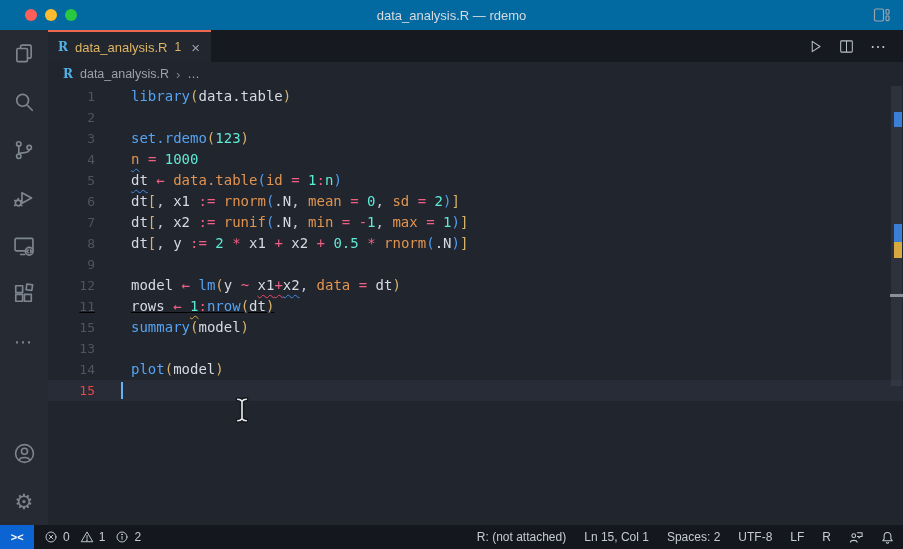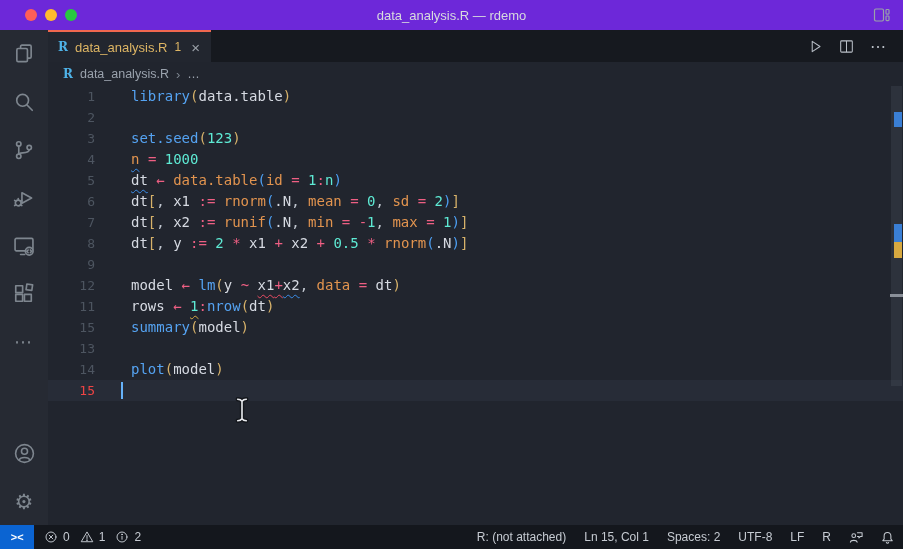--- a/index.html
+++ b/index.html
@@ -1,20 +1,20 @@
 <!DOCTYPE html>
 <html><head>
 <meta charset="utf-8">
 <style>
   html,body{margin:0;padding:0;background:#101216;}
   .window{width:903px;height:549px;position:relative;overflow:hidden;background:#21252e;
     font-family:"Liberation Sans",sans-serif;-webkit-font-smoothing:antialiased;}
 
   
-  .titlebar{height:30px;background:#6d28d9;position:relative;display:flex;align-items:center;padding-left:15px;}
+  .titlebar{height:30px;background:#0369a1;position:relative;display:flex;align-items:center;padding-left:15px;}
   .lights{display:flex;gap:8px;padding-left:10px;z-index:2;}
   .light{width:12px;height:12px;border-radius:50%;}
   .title-text{position:absolute;left:0;right:0;text-align:center;font-size:13px;color:#d7dade;}
   .layout-btn{position:absolute;right:13px;top:7px;color:#9aa1aa;}
 
   
   .main{display:flex;height:495px;}
   .activitybar{width:48px;background:#262a33;display:flex;flex-direction:column;align-items:center;flex:none;}
   .ab-item{width:48px;height:48px;display:flex;align-items:center;justify-content:center;color:#7e868f;}
   .ab-item.gear{font-size:21px;line-height:1;}
@@ -195,21 +195,21 @@
             <div class="line" style="top: 0px;">
               <span class="ln">1</span>
               <span class="code"><span class="tk-fn">library</span><span class="tk-b1">(</span><span class="tk-tx">data.table</span><span class="tk-b1">)</span></span>
             </div>
             <div class="line" style="top: 21px;">
               <span class="ln">2</span>
               <span class="code"></span>
             </div>
             <div class="line" style="top: 42px;">
               <span class="ln">3</span>
-              <span class="code"><span class="tk-fn">set.seed</span><span class="tk-b1">(</span><span class="tk-num">123</span><span class="tk-b1">)</span></span>
+              <span class="code"><span class="tk-fn">set.rdemo</span><span class="tk-b1">(</span><span class="tk-num">123</span><span class="tk-b1">)</span></span>
             </div>
             <div class="line" style="top: 63px;">
               <span class="ln">4</span>
               <span class="code"><span class="tk-orange sq-blue">n</span><span class="tk-tx"> </span><span class="tk-op">=</span><span class="tk-tx"> </span><span class="tk-num">1000</span></span>
             </div>
             <div class="line" style="top: 84px;">
               <span class="ln">5</span>
               <span class="code"><span class="tk-tx sq-blue">dt</span><span class="tk-tx"> </span><span class="tk-op">←</span><span class="tk-tx"> </span><span class="tk-orange">data.table</span><span class="tk-b2">(</span><span class="tk-orange">id</span><span class="tk-tx"> </span><span class="tk-op">=</span><span class="tk-tx"> </span><span class="tk-num">1</span><span class="tk-op">:</span><span class="tk-num">n</span><span class="tk-b2">)</span></span>
             </div>
             <div class="line" style="top: 105px;">
@@ -225,21 +225,21 @@
               <span class="code"><span class="tk-tx">dt</span><span class="tk-b1">[</span><span class="tk-pu">, </span><span class="tk-tx">y</span><span class="tk-tx"> </span><span class="tk-op">:=</span><span class="tk-tx"> </span><span class="tk-num">2</span><span class="tk-tx"> </span><span class="tk-op">*</span><span class="tk-tx"> </span><span class="tk-tx">x1</span><span class="tk-tx"> </span><span class="tk-op">+</span><span class="tk-tx"> </span><span class="tk-tx">x2</span><span class="tk-tx"> </span><span class="tk-op">+</span><span class="tk-tx"> </span><span class="tk-num">0.5</span><span class="tk-tx"> </span><span class="tk-op">*</span><span class="tk-tx"> </span><span class="tk-orange">rnorm</span><span class="tk-b2">(</span><span class="tk-tx">.N</span><span class="tk-b2">)</span><span class="tk-b1">]</span></span>
             </div>
             <div class="line" style="top: 168px;">
               <span class="ln">9</span>
               <span class="code"></span>
             </div>
             <div class="line" style="top: 189px;">
               <span class="ln">12</span>
               <span class="code"><span class="tk-tx">model</span><span class="tk-tx"> </span><span class="tk-op">←</span><span class="tk-tx"> </span><span class="tk-fn">lm</span><span class="tk-b1">(</span><span class="tk-tx">y</span><span class="tk-tx"> </span><span class="tk-op">~</span><span class="tk-tx"> </span><span class="tk-tx sq-red">x1</span><span class="tk-op sq-red">+</span><span class="tk-tx sq-blue">x2</span><span class="tk-pu">, </span><span class="tk-orange">data</span><span class="tk-tx"> </span><span class="tk-op">=</span><span class="tk-tx"> </span><span class="tk-tx">dt</span><span class="tk-b1">)</span></span>
             </div>
-            <div class="line" style="top: 210px;">
+            <div class="line" style="top: 210px; text-decoration: underline;">
               <span class="ln">11</span>
               <span class="code"><span class="tk-tx">rows</span><span class="tk-tx"> </span><span class="tk-op">←</span><span class="tk-tx"> </span><span class="tk-num sq-yellow">1</span><span class="tk-op">:</span><span class="tk-fn">nrow</span><span class="tk-b1">(</span><span class="tk-tx">dt</span><span class="tk-b1">)</span></span>
             </div>
             <div class="line" style="top: 231px;">
               <span class="ln">15</span>
               <span class="code"><span class="tk-fn">summary</span><span class="tk-b1">(</span><span class="tk-tx">model</span><span class="tk-b1">)</span></span>
             </div>
             <div class="line" style="top: 252px;">
               <span class="ln">13</span>
               <span class="code"></span>

